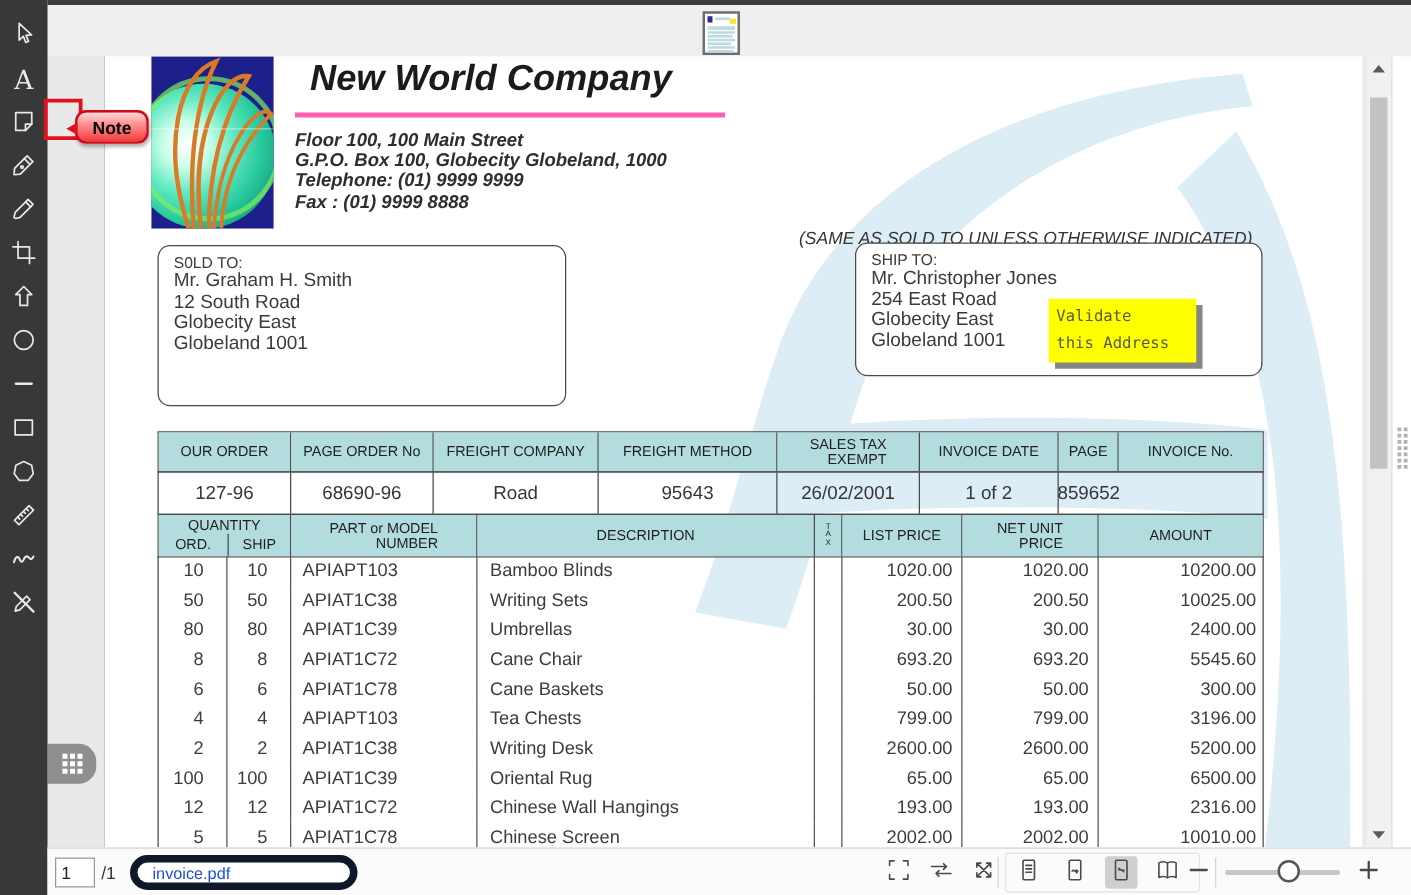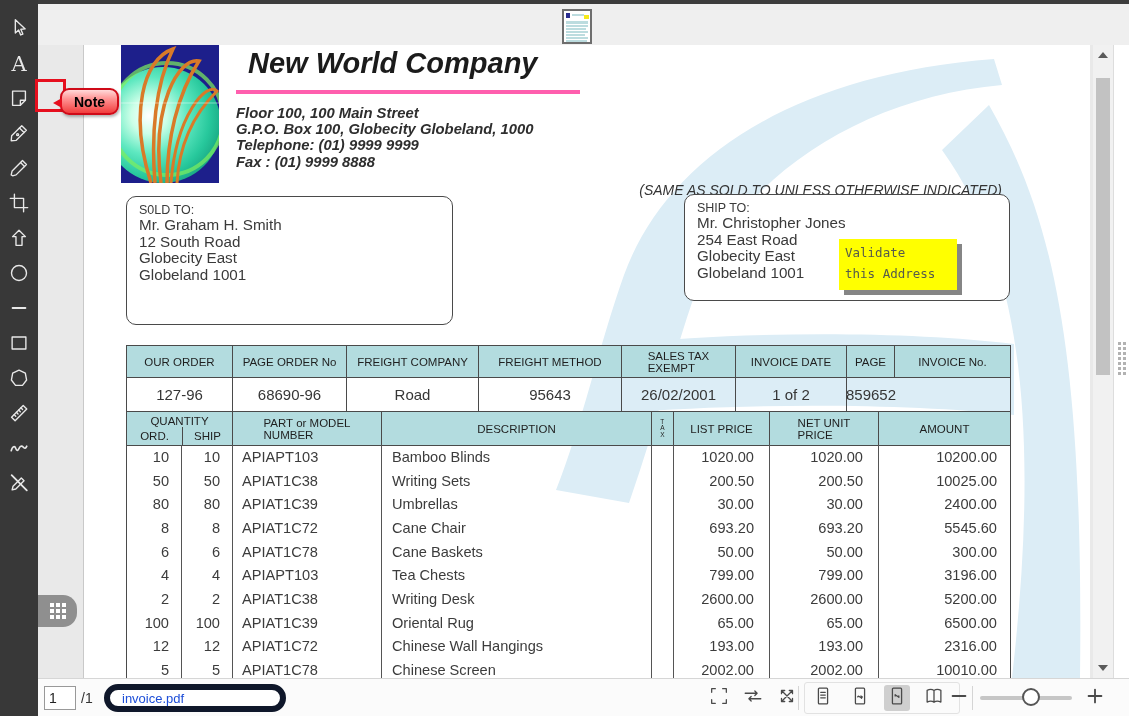--- a/index.html
+++ b/index.html
@@ -51,44 +51,44 @@
   .shipnotice{position:absolute;left:518px;top:137px;width:400px;text-align:right;z-index:1;
               font-size:14px;font-style:italic;color:#333}
 
   .sticky{position:absolute;left:755px;top:194px;width:118px;height:51px;background:#ffff00;z-index:2;
           box-shadow:5px 5px 0 0 #858585;font-family:"DejaVu Sans Mono",monospace;
           font-size:12.5px;line-height:21px;color:#565b4c;padding:3px 6px;white-space:pre-line}
 
   
   .grid{display:grid;position:absolute;left:42px;width:885px;border:1px solid #4a4a4a;z-index:1}
   .cell{border-right:1px solid #4a4a4a;display:flex;align-items:center;justify-content:center;
-        text-align:left;white-space:pre-line}
+        text-align:right;white-space:pre-line}
   .cell:last-child{border-right:none}
   .hd{background:#b3dcdf;font-size:11.5px;line-height:12px;color:#1f1f1f}
   .othead{top:300px;height:33px;grid-template-columns:106px 114px 132px 143px 114px 111px 48px 1fr}
   .otval{top:332px;height:35px;grid-template-columns:106px 114px 132px 143px 114px 111px 48px 1fr;
          font-size:15px;color:#363636}
   .ithead{top:366px;height:35px;grid-template-columns:106px 149px 270px 22px 96px 109px 1fr}
   .qty{display:flex;flex-direction:column;border-right:1px solid #4a4a4a;background:#b3dcdf;
        font-size:11.5px;color:#1f1f1f}
   .qty .t{height:15px;display:flex;align-items:center;justify-content:center;padding-top:3px}
   .qty .b{flex:1;display:grid;grid-template-columns:55px 1fr}
   .qty .b span{display:flex;align-items:center;justify-content:center}
   .qty .b span:last-child{border-left:1px solid #4a4a4a}
   .tax{font-size:6.5px;line-height:6.5px}
 
   .rows{position:absolute;left:42px;top:400px;width:885px;height:233px;z-index:1;
         border-left:1px solid #4a4a4a;border-right:1px solid #4a4a4a;overflow:hidden}
   .irow{display:grid;grid-template-columns:55px 51px 149px 270px 22px 96px 109px 133px;height:23.7px}
   .icell{border-right:1px solid #555;font-size:14.6px;color:#3c3c3c;display:flex;align-items:center}
   .icell:last-child{border-right:none}
-  .c-ord,.c-ship{justify-content:flex-end;padding-right:12px}
+  .c-ord,.c-ship{justify-content:flex-end;padding-right:18px}
   .c-part{padding-left:9px}
   .c-desc{padding-left:10px}
-  .c-list,.c-net,.c-amt{justify-content:flex-end;padding-right:15px}
+  .c-list,.c-net,.c-amt{justify-content:flex-end;padding-right:7px}
 
   
   .vscroll{position:absolute;left:1093px;top:45px;width:20px;height:633px;background:#f1f1f1;z-index:10}
   .varrow{position:absolute;left:0;width:20px;height:16px;display:flex;align-items:center;justify-content:center}
   .varrow.up{top:2px}.varrow.down{bottom:2px}
   .tri-up{width:0;height:0;border-left:5px solid transparent;border-right:5px solid transparent;border-bottom:6px solid #5a5a5a}
   .tri-dn{width:0;height:0;border-left:5px solid transparent;border-right:5px solid transparent;border-top:6px solid #5a5a5a}
   .vthumb{position:absolute;left:3px;top:33px;width:14px;height:297px;background:#c2c2c2}
   .rightstrip{position:absolute;left:1113px;top:45px;width:16px;height:633px;background:#fff;
               border-left:1px solid #ddd;z-index:10}

